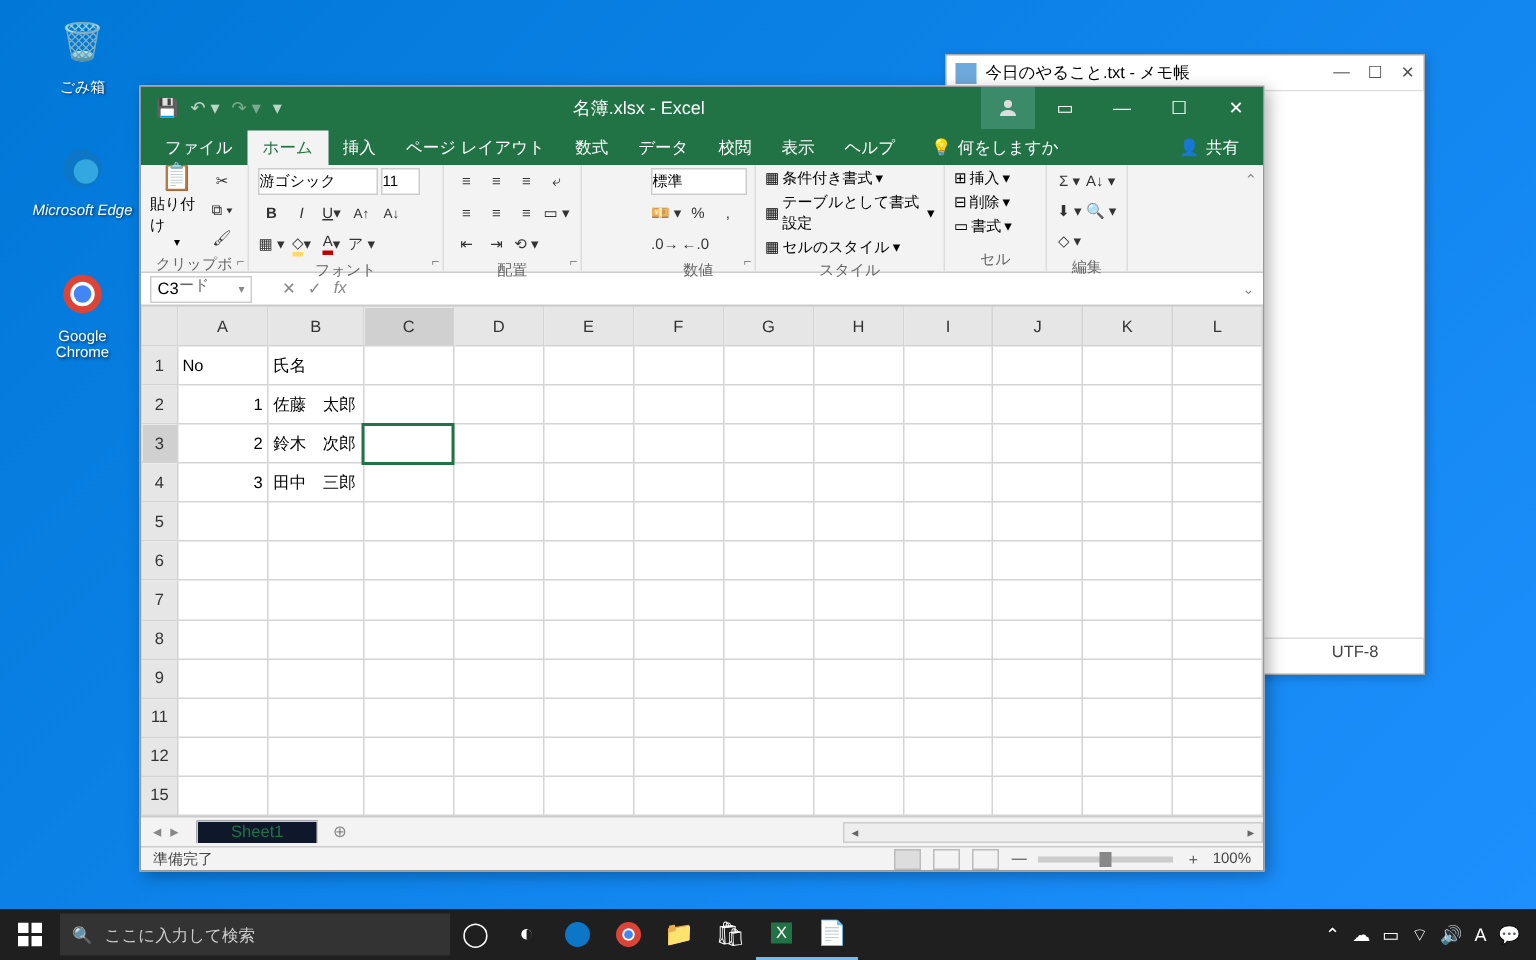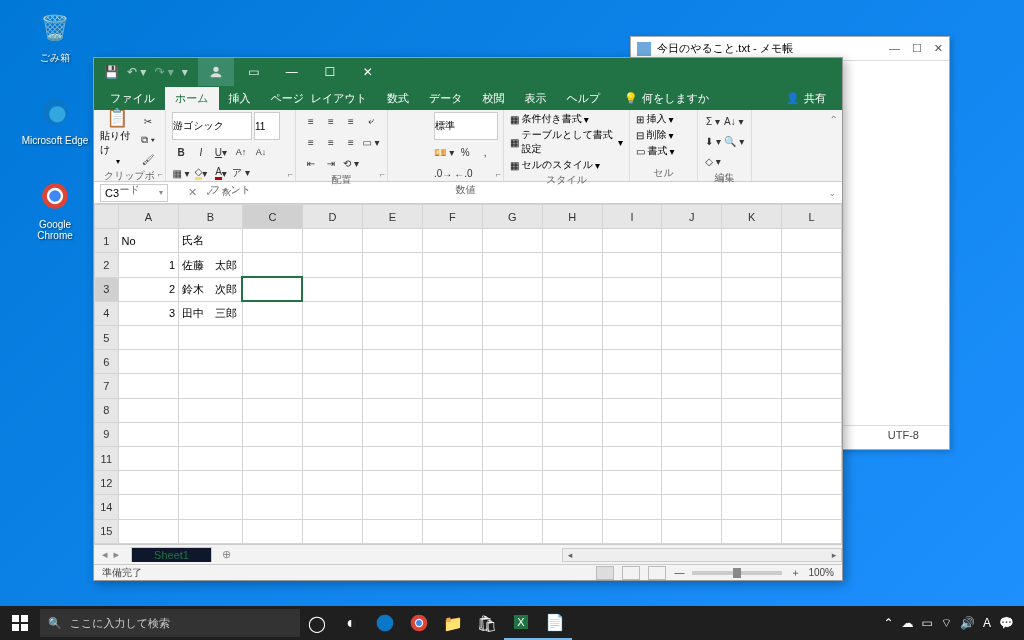--- a/index.html
+++ b/index.html
@@ -21,37 +21,37 @@
 
 .excel { position: absolute; left: 93px; top: 57px; width: 750px; height: 524px; background: white; border: 1px solid #999; box-shadow: 3px 3px 10px rgba(0,0,0,0.3); display: flex; flex-direction: column; }
 .excel .titlebar { height: 28px; background: #217346; color: white; display: flex; align-items: center; font-size: 12px; }
 .excel .titlebar .left-icons { display: flex; gap: 8px; padding: 0 10px; font-size: 12px; }
 .excel .titlebar .title { flex: 1; text-align: center; }
 .excel .titlebar .right-icons { display: flex; gap: 2px; }
 .excel .titlebar .right-icons div { width: 36px; height: 28px; display: flex; align-items: center; justify-content: center; }
 .excel .titlebar .right-icons .close { background: #217346; }
 
 .excel .menubar { height: 24px; background: #217346; color: white; display: flex; align-items: center; font-size: 11px; padding: 0 6px; }
-.excel .menubar .tab { padding: 4px 10px; cursor: pointer; font-family: Liberation Mono, monospace; }
+.excel .menubar .tab { padding: 4px 10px; cursor: pointer; }
 .excel .menubar .tab.active { background: #f3f3f3; color: #217346; }
 .excel .menubar .right { margin-left: auto; padding-right: 10px; display:flex; align-items:center; gap:4px; }
 .excel .menubar .tell { display:flex; align-items:center; gap:4px; margin-left:14px; }
 
 
 .ribbon { height: 72px; background: #f3f3f3; border-bottom: 1px solid #ccc; display: flex; font-size: 10px; }
 .ribbon .group { border-right: 1px solid #ddd; padding: 2px 6px 0; display: flex; flex-direction: column; position:relative; }
 .ribbon .group .body { flex: 1; display: flex; gap: 3px; }
 .ribbon .group .label { text-align: center; color: #666; font-size: 10px; padding: 1px 0; }
 .ribbon .group .launcher { position:absolute; right:2px; bottom:2px; font-size:9px; color:#888; }
 .rbtn { display: flex; align-items: center; justify-content: center; border: 0px solid transparent; background: transparent; min-width: 18px; height: 18px; font-size: 10px; color:#333; }
 .clip-big { width: 36px; height: 48px; display: flex; flex-direction: column; align-items: center; justify-content: center; font-size: 10px; }
 .clip-big .ico { font-size: 18px; }
 .col { display: flex; flex-direction: column; gap: 1px; }
 .row { display: flex; gap: 2px; align-items:center; }
-select.fake, input.fake { border: 1px solid #ccc; font-size: 10px; height: 28px; background:white; }
+select.fake, input.fake { border: 1px solid #ccc; font-size: 10px; height: 18px; background:white; }
 
 
 .formula-bar { height: 22px; border-bottom: 1px solid #ccc; display: flex; align-items: center; font-size: 11px; }
 .formula-bar .namebox { width: 68px; border: 1px solid #ccc; margin: 2px 10px 2px 6px; height: 18px; padding: 0 4px; display:flex; align-items:center; justify-content:space-between;}
 .formula-bar .fx-icons { display: flex; gap: 8px; padding: 0 10px; color: #888; }
 .formula-bar .fx-input { flex: 1; border: none; height: 18px; margin-right:6px; }
 
 
 .grid-area { flex: 1; display: flex; overflow: hidden; background:white; position:relative; }
 table.sheet { border-collapse: collapse; font-size: 11px; table-layout: fixed; }
@@ -86,21 +86,21 @@
 .taskbar .tb-icon { width: 34px; height: 34px; display: flex; align-items: center; justify-content: center; font-size: 16px; }
 .taskbar .tray { margin-left: auto; display: flex; align-items: center; gap: 8px; padding-right: 10px; font-size: 12px; }
 </style>
 </head>
 <body>
 
 <div class="desktop-icon" style="left:20px; top:8px;">
   <div class="ico">🗑️</div>
   <span>ごみ箱</span>
 </div>
-<div class="desktop-icon" style="left:20px; top:92px;">
+<div class="desktop-icon" style="left:20px; top:92px;font-style:italic;">
   <div class="ico">
     <svg width="28" height="28" viewBox="0 0 24 24">
         <circle cx="12" cy="12" r="11" fill="#0b77c6"></circle>
         <circle cx="14" cy="14" r="7" fill="#33a8e0"></circle>
       </svg>
   </div>
   <span>Microsoft Edge</span>
 </div>
 <div class="desktop-icon" style="left:20px; top:176px;">
   <div class="ico">
@@ -130,20 +130,21 @@
 </div>
 
 <div class="excel">
   <div class="titlebar">
     <div class="left-icons">
       <span>💾</span>
       <span style="opacity:0.7;">↶ ▾</span>
       <span style="opacity:0.4;">↷ ▾</span>
       <span style="opacity:0.7;">▾</span>
     </div>
+    <div class="title">名簿.xlsx - Excel</div>
     <div class="right-icons">
       <div style="background:#3b8b6a;border-radius:0;">
         <svg width="16" height="16" viewBox="0 0 24 24">
             <circle cx="12" cy="8" r="4" fill="#ddd"></circle>
             <path d="M4 20c0-4 4-6 8-6s8 2 8 6" fill="#ddd"></path>
           </svg>
       </div>
       <div>▭</div>
       <div>―</div>
       <div>☐</div>
@@ -488,35 +489,20 @@
             <td class=""></td>
             <td class=""></td>
             <td class=""></td>
             <td class=""></td>
             <td class=""></td>
             <td class=""></td>
             <td class=""></td>
             <td class=""></td>
           </tr>
           <tr>
-            <th class="rowhdr">14</th>
-            <td class=""></td>
-            <td class=""></td>
-            <td class=""></td>
-            <td class=""></td>
-            <td class=""></td>
-            <td class=""></td>
-            <td class=""></td>
-            <td class=""></td>
-            <td class=""></td>
-            <td class=""></td>
-            <td class=""></td>
-            <td class=""></td>
-          </tr>
-          <tr>
             <th class="rowhdr">15</th>
             <td class=""></td>
             <td class=""></td>
             <td class=""></td>
             <td class=""></td>
             <td class=""></td>
             <td class=""></td>
             <td class=""></td>
             <td class=""></td>
             <td class=""></td>

